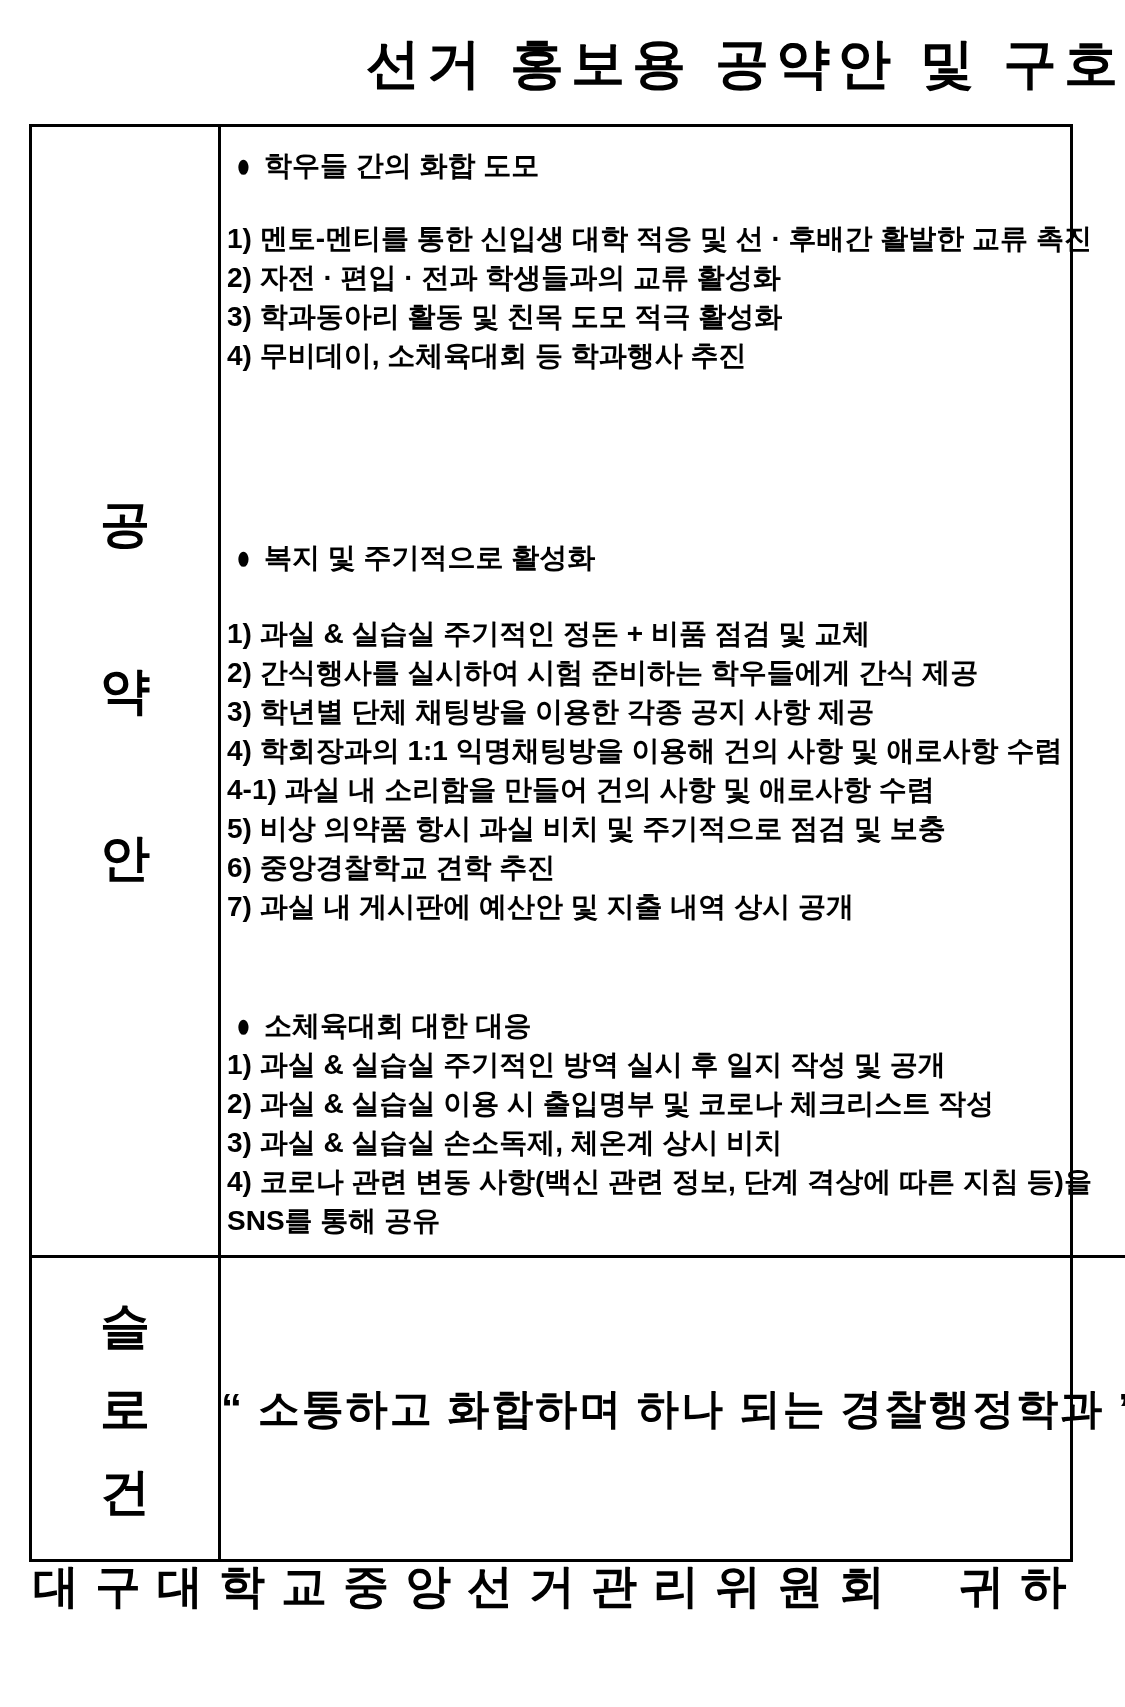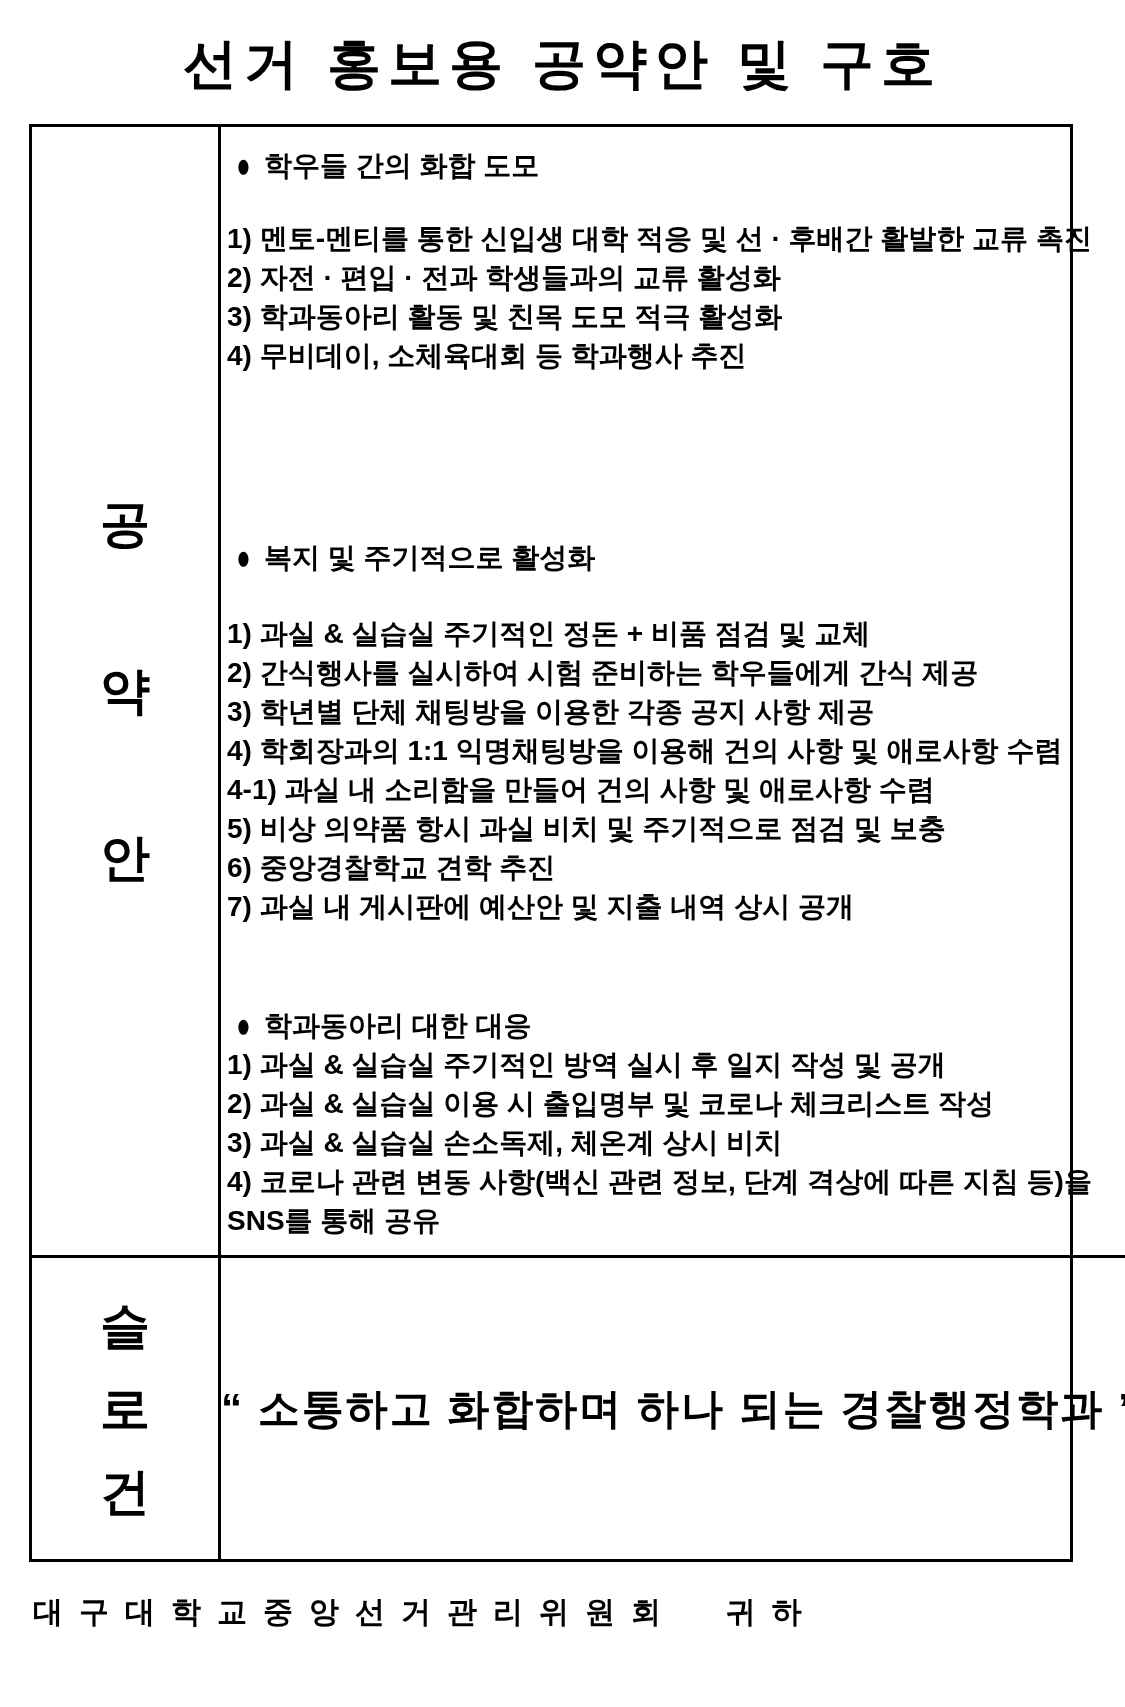--- a/index.html
+++ b/index.html
@@ -8,21 +8,21 @@
     position:relative;
     width:1125px; height:1707px;
     background:#ffffff;
     color:#000000;
     font-family:"Liberation Sans", sans-serif;
     font-weight:700;
     overflow:hidden;
   }
   .doc-title {
     position:absolute; top:28px; left:0; width:100%;
-    text-align:center;
+    text-align:right;
     font-size:54px;
     letter-spacing:7px;
     white-space:nowrap;
   }
   .main-table {
     position:absolute; left:29px; top:124px;
     width:1044px; height:1438px;
     border:3px solid #000;
     display:grid;
     grid-template-columns:189px 1fr;
@@ -55,22 +55,22 @@
     transform:scale(0.85,1.25);
     margin-right:12px;
   }
   .slogan-cell {
     display:flex; align-items:center; justify-content:center;
     font-size:42px;
     letter-spacing:2px;
     white-space:nowrap;
   }
   .doc-footer {
-    position:absolute; top:1592px; left:33px; width:1060px;
-    font-size:30px;
+    position:absolute; top:1556px; left:33px; width:1060px;
+    font-size:46px;
     letter-spacing:16px;
     white-space:pre;
   }
 </style>
 </head>
 <body>
 
 <div class="page">
 
   <div class="doc-title">선거 홍보용 공약안 및 구호</div>
@@ -108,21 +108,21 @@
           <div>4) 학회장과의 1:1 익명채팅방을 이용해 건의 사항 및 애로사항 수렴</div>
           <div>4-1) 과실 내 소리함을 만들어 건의 사항 및 애로사항 수렴</div>
           <div>5) 비상 의약품 항시 과실 비치 및 주기적으로 점검 및 보충</div>
           <div>6) 중앙경찰학교 견학 추진</div>
           <div>7) 과실 내 게시판에 예산안 및 지출 내역 상시 공개</div>
         </div>
       </div>
 
       <div class="pledge-section sec-2">
         <div class="section-header">
-          <span class="bullet">●</span><span>학과동아리 대한 대응</span>
+          <span class="bullet">●</span><span>소체육대회 대한 대응</span>
         </div>
         <div class="section-items">
           <div>1) 과실 &amp; 실습실 주기적인 방역 실시 후 일지 작성 및 공개</div>
           <div>2) 과실 &amp; 실습실 이용 시 출입명부 및 코로나 체크리스트 작성</div>
           <div>3) 과실 &amp; 실습실 손소독제, 체온계 상시 비치</div>
           <div>4) 코로나 관련 변동 사항(백신 관련 정보, 단계 격상에 따른 지침 등)을 SNS를 통해 공유</div>
         </div>
       </div>
 
     </div>

